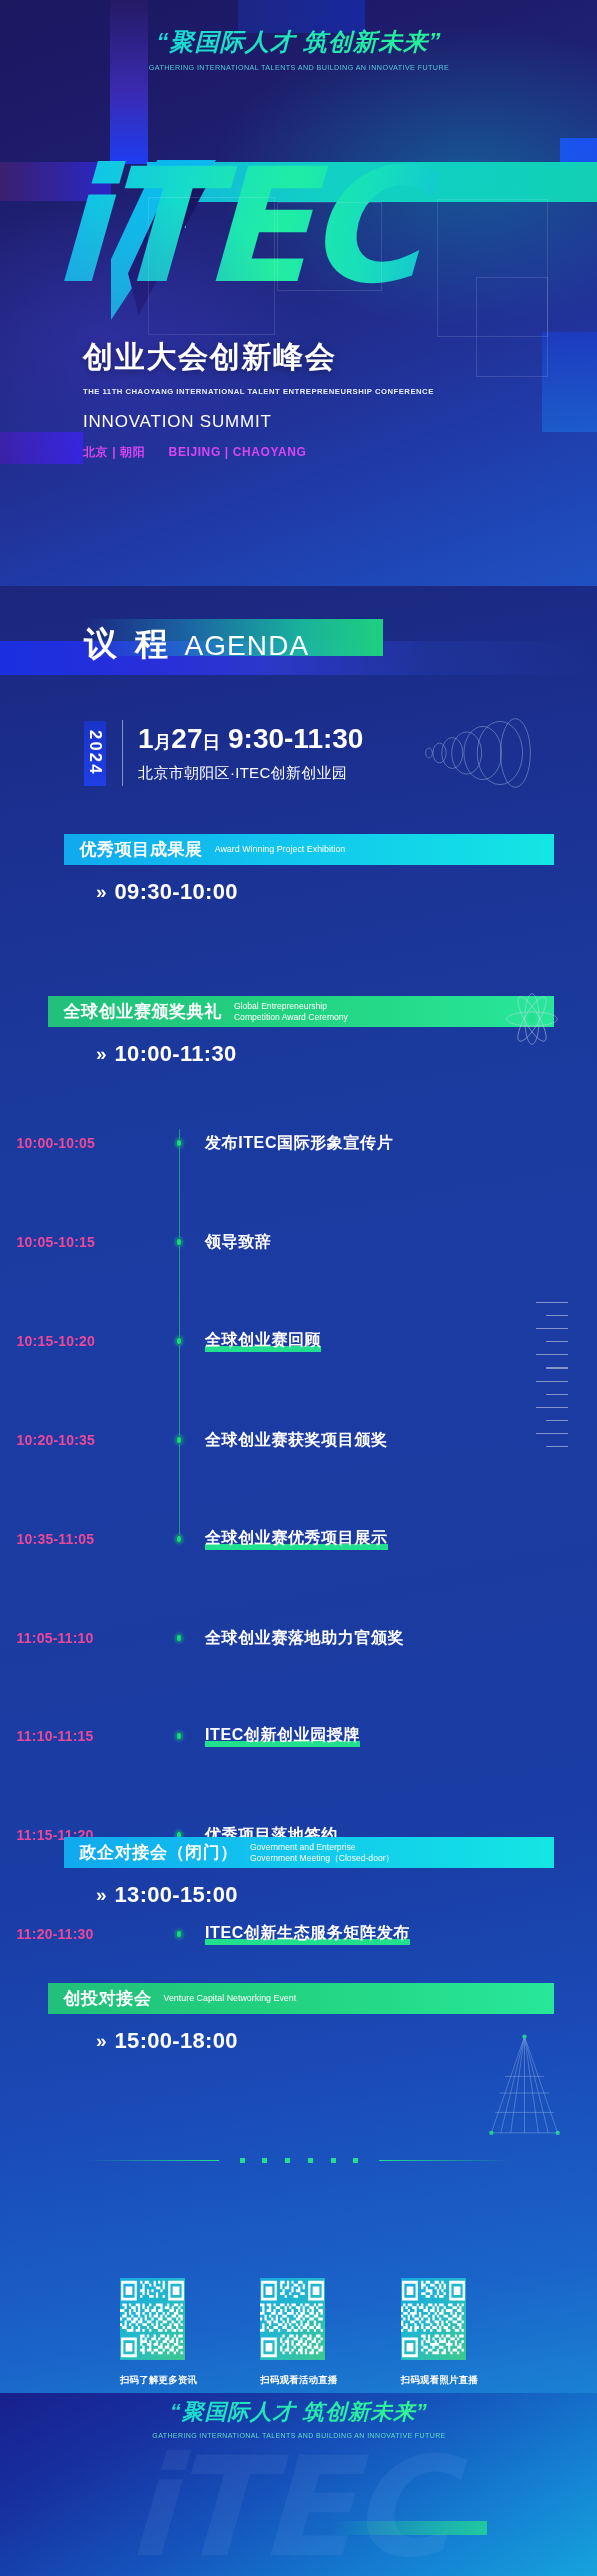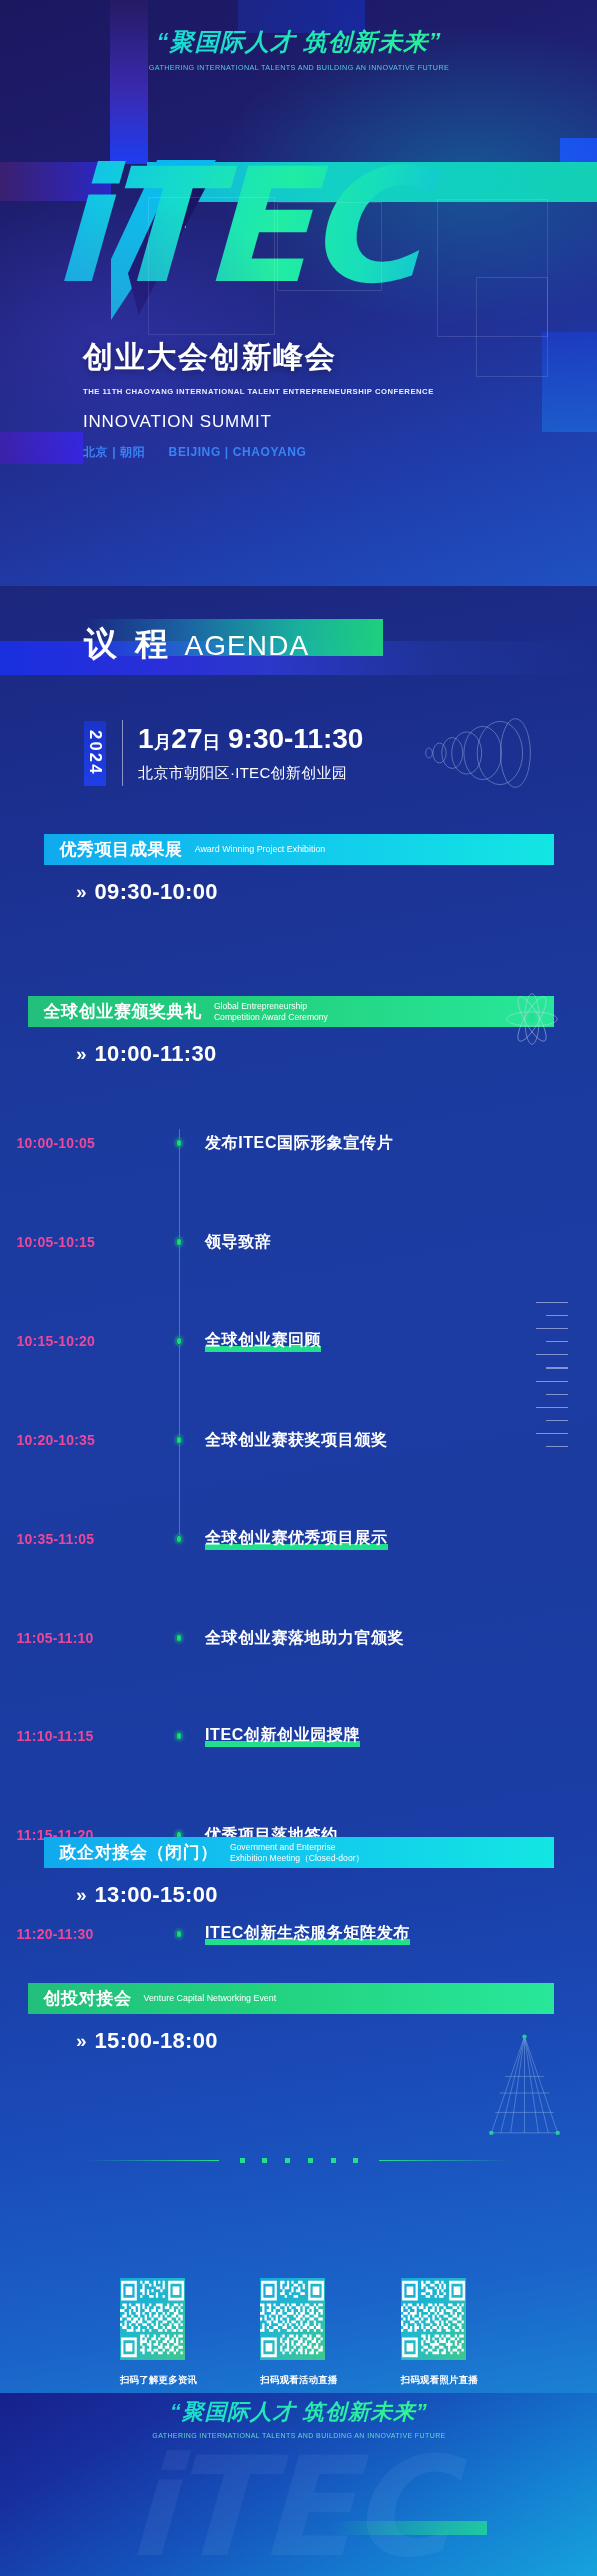--- a/index.html
+++ b/index.html
@@ -67,21 +67,21 @@
     -webkit-background-clip:text;background-clip:text;color:transparent;
   }
   .tagline .en{margin-top:5.5px;font-size:7.2px;letter-spacing:0.4px;color:#58c9d8;font-weight:400;}
 
   
   .titles{position:absolute;left:83px;top:336px;z-index:8;}
   .t-cn1,.t-cn2{font-size:30px;font-weight:700;letter-spacing:1.7px;color:#fff;line-height:42px;
       text-shadow:0 1.7px 7.7px rgba(0,0,0,.35);}
   .t-en{margin-top:8.9px;font-size:7.7px;letter-spacing:0.5px;color:#e7edff;font-weight:700;}
   .t-sum{margin-top:16.6px;font-size:17px;letter-spacing:0.8px;color:#fff;font-weight:400;}
-  .t-loc{margin-top:12px;font-size:12px;font-weight:700;color:#3b82f6;letter-spacing:0.6px;}
+  .t-loc{margin-top:12px;font-size:12px;font-weight:700;color:#d946ef;letter-spacing:0.6px;}
   .t-loc .sep{display:inline-block;width:15.5px;}
 
   
   .agenda-wrap{position:absolute;left:0;top:619px;width:598px;z-index:8;}
   .agenda-band{position:absolute;left:0;top:22px;width:598px;height:34px;
     background:linear-gradient(90deg,#1a2fe0 0%,#2a2fd8 28%,#2b38c8 45%,rgba(40,70,200,.25) 72%,rgba(30,90,200,0) 100%);}
   .agenda-green{position:absolute;left:84px;top:0;width:299px;height:37px;
     background:linear-gradient(90deg,rgba(30,46,150,.0) 0%,rgba(26,150,190,.55) 35%,rgba(24,200,160,.85) 72%,#1ed07e 100%);}
   .agenda-txt{position:absolute;left:84px;top:3.3px;z-index:3;display:flex;align-items:baseline;gap:12px;}
   .agenda-cn{font-size:33px;font-weight:700;letter-spacing:4.4px;color:#fff;}
@@ -94,21 +94,21 @@
   .year span{writing-mode:vertical-rl;font-size:16.6px;font-weight:700;letter-spacing:2.2px;color:#fff;}
   .vline{width:1.1px;height:66px;background:rgba(255,255,255,.5);margin-left:15.5px;}
   .dcol{margin-left:15.5px;}
   .dtime{font-size:28px;font-weight:700;letter-spacing:0px;color:#fff;}
   .dtime .u{font-size:17.7px;font-weight:700;}
   .dplace{margin-top:8.9px;font-size:15px;font-weight:400;color:#fff;letter-spacing:0.3px;}
 
   .rings{position:absolute;left:409px;top:98px;width:122px;height:72px;z-index:7;opacity:.75;}
 
   
-  .sec{position:absolute;left:0;width:598px;z-index:8;}
+  .sec{position:absolute;left:0;width:598px;z-index:8;padding-left:20px;}
   .sec-bar{margin:0 44px;height:31px;display:flex;align-items:center;padding:0 15.5px;gap:12px;}
   .sec-bar.cyan{background:linear-gradient(90deg,#10a9ee 0%,#12c6ef 45%,#13e6e2 100%);}
   .sec-bar.green{background:linear-gradient(90deg,#21bf7b 0%,#22d27f 45%,#28e79a 100%);margin-left:28px;}
   .sec-cn{font-size:17px;font-weight:700;letter-spacing:0.6px;color:#fff;white-space:nowrap;}
   .sec-en{font-size:8.9px;font-weight:400;color:#fff;line-height:1.18;}
   .sec-en.two{font-size:8.6px;}
   .sec-time{margin:14.4px 0 0 76px;font-size:22px;font-weight:700;color:#fff;letter-spacing:0.3px;}
   .chev{font-size:19px;font-weight:700;margin-right:7.7px;position:relative;top:-1.7px;}
 
   
@@ -327,21 +327,21 @@
       <i></i>
       <i></i>
   </div>
 </div>
 
 <div class="sec" style="top:1837px">
   <div class="sec-bar cyan">
     <span class="sec-cn">政企对接会（闭门）</span>
     <span class="sec-en two">
       <span style="display:block">Government and Enterprise</span>
-      <span style="display:block">Exhibition Meeting（Closed-door）</span>
+      <span style="display:block">Government Meeting（Closed-door）</span>
     </span>
   </div>
   <div class="sec-time">
     <span class="chev">»</span><span>13:00-15:00</span>
   </div>
 </div>
 
 <div class="sec" style="top:1983px">
   <div class="sec-bar green">
     <span class="sec-cn">创投对接会</span>

